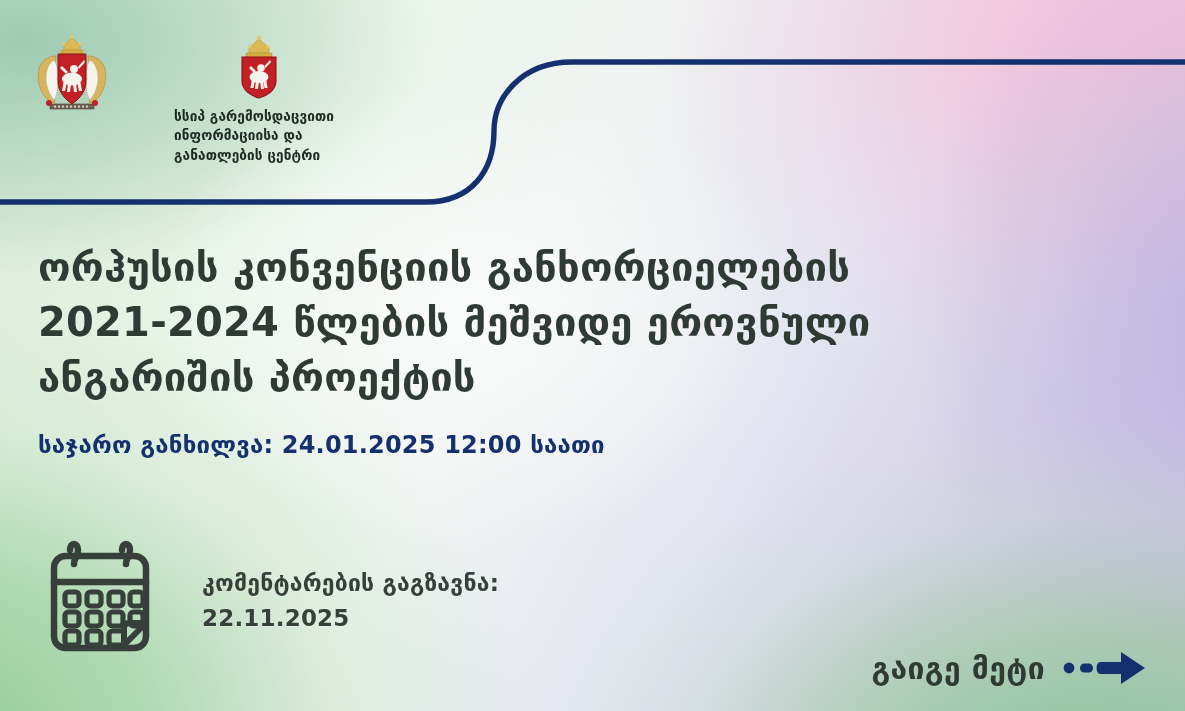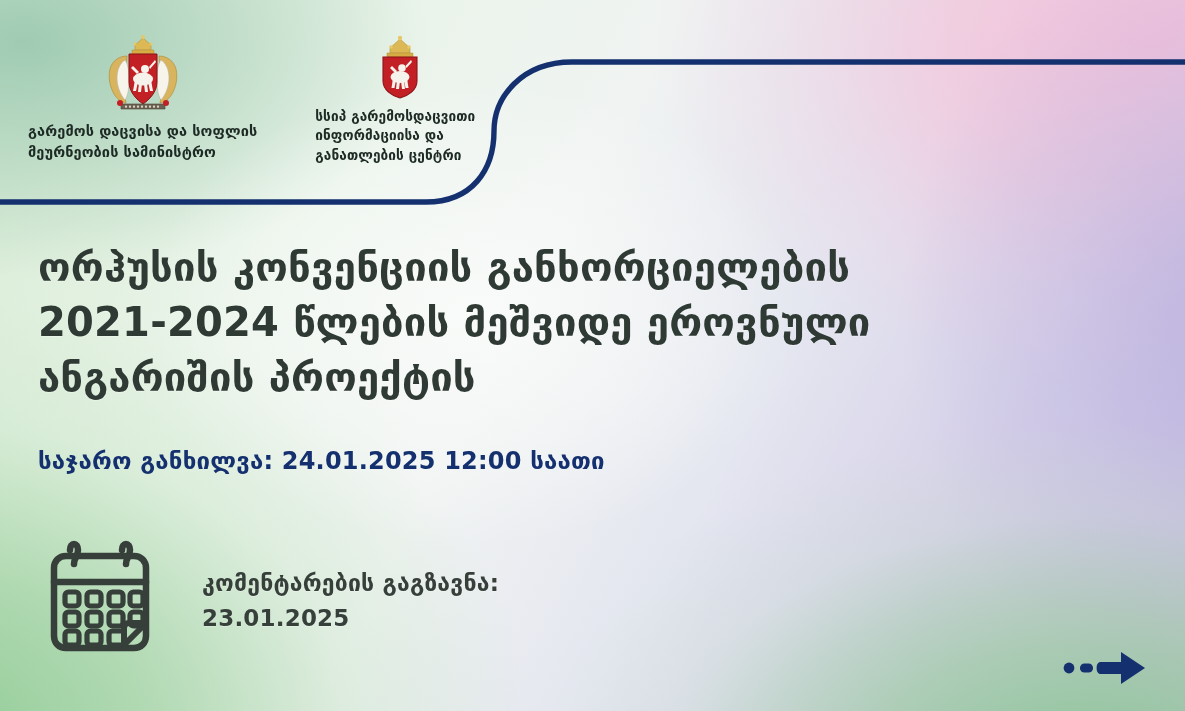--- a/index.html
+++ b/index.html
@@ -138,21 +138,21 @@
     font-size: 40px;
     line-height: 1.38;
     letter-spacing: 0.2px;
     color: #2f3a35;
     white-space: pre-line;
     text-shadow: 0 1px 1px rgba(255,255,255,0.35);
   }
 
   .hearing {
     position: absolute;
-    left: 38px; top: 447px;
+    left: 38px; top: 431px;
     font-family: "DejaVu Sans", "Liberation Sans", sans-serif;
     font-weight: bold;
     font-size: 24px;
     letter-spacing: 0.2px;
     color: #14306f;
   }
 
   
   .comments {
     position: absolute;
@@ -254,22 +254,20 @@
           <rect x="42" y="71.6" width="2" height="2"></rect>
           <rect x="46" y="71.6" width="2" height="2"></rect>
           <rect x="50" y="71.6" width="2" height="2"></rect>
           <rect x="54" y="71.6" width="2" height="2"></rect>
           <rect x="58" y="71.6" width="2" height="2"></rect>
         </g>
 
         <circle cx="21" cy="69" r="3" fill="#c32026"></circle>
         <circle cx="67" cy="69" r="3" fill="#c32026"></circle>
       </svg>
-      <div class="logo-text t1">გარემოს დაცვისა და სოფლის
-მეურნეობის სამინისტრო</div>
     </div>
 
     <div class="logo-block">
       <svg class="logo-emblem small" width="52" height="66" viewBox="0 0 52 66">
 
         <path d="M16,14 L26,5 L36,14 L36,19 L16,19 Z" fill="#dcb954" stroke="#b4923a" stroke-width="0.6"></path>
         <circle cx="26" cy="4" r="2.2" fill="#e6c868"></circle>
         <circle cx="17" cy="13" r="1.8" fill="#e6c868"></circle>
         <circle cx="35" cy="13" r="1.8" fill="#e6c868"></circle>
         <path d="M13,19 L39,19 L39,23 L13,23 Z" fill="#d6ad44" stroke="#b4923a" stroke-width="0.5"></path>
@@ -326,24 +324,25 @@
         <rect x="57" y="103" width="14" height="14" rx="3.5"></rect>
 
         <path d="M93,103 L82.5,103 C80.5,103 79,104.5 79,106.5 L79,113.5 C79,115.5 80.5,117 82.5,117 L93,117"></path>
       </g>
 
       <g fill="none" stroke="#363f3a" stroke-width="6" stroke-linecap="round" stroke-linejoin="round">
         <path d="M116,95 L94,117 C94,117 94,100 94,100 C94,97 96,95 99,95 Z"></path>
       </g>
     </svg>
     <div class="comments-text">კომენტარების გაგზავნა:
-23.01.2025</div>
+22.11.2025</div>
   </div>
 
   <div class="cta">
+    <span class="cta-label">გაიგე მეტი</span>
     <svg class="cta-arrow" width="88" height="40" viewBox="0 0 88 40">
       <circle cx="6" cy="20" r="5.4" fill="#14306f"></circle>
       <rect x="17" y="15.4" width="13" height="9.2" rx="4.4" fill="#14306f"></rect>
       <path d="M38,14 L58,14 L58,4 L82,20 L58,36 L58,26 L38,26 C35.5,26 33.6,24.3 33.6,20 C33.6,15.7 35.5,14 38,14 Z" fill="#14306f"></path>
     </svg>
   </div>
 
 </div>
 
 </body></html>

